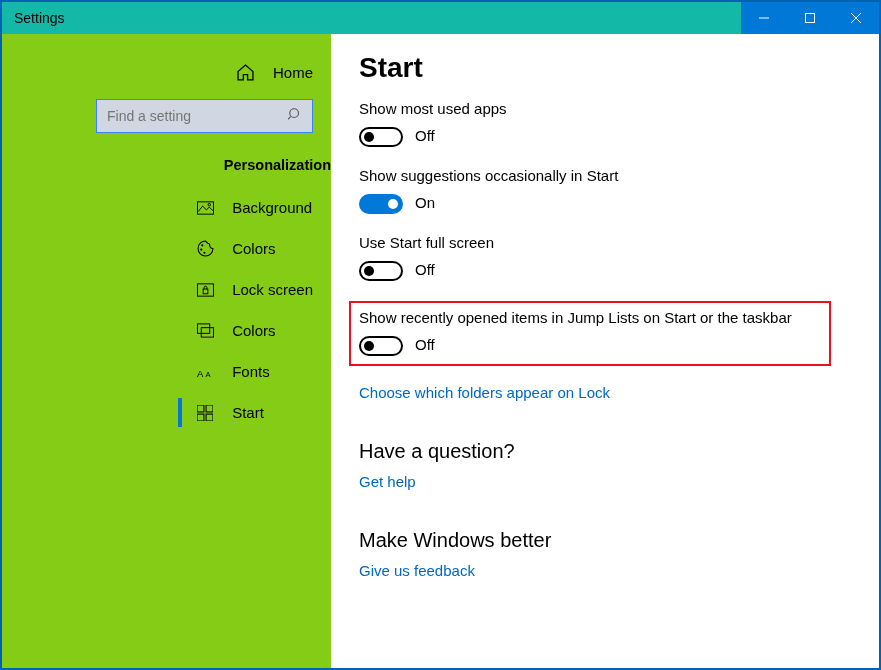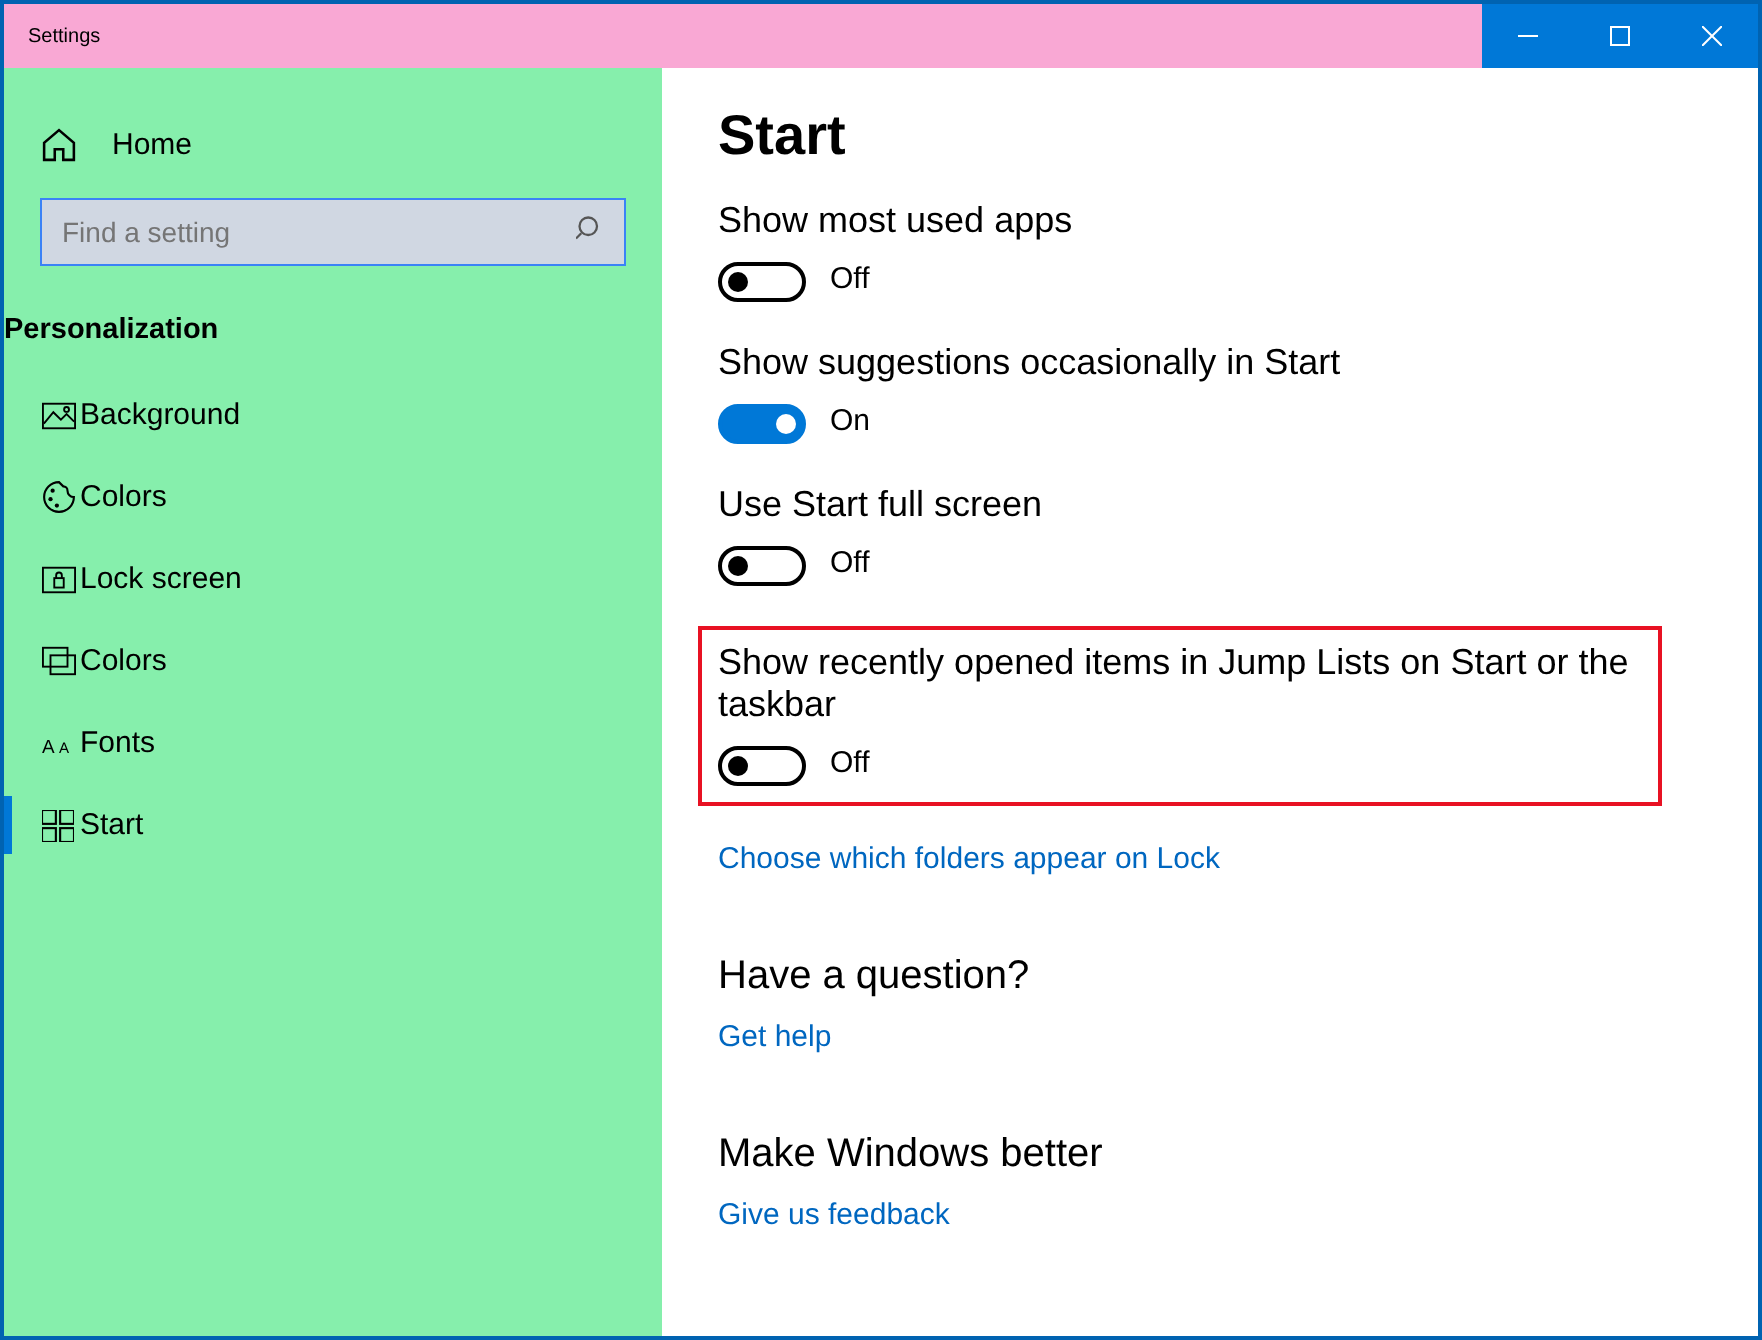--- a/index.html
+++ b/index.html
@@ -1,49 +1,49 @@
 <!DOCTYPE html>
 <html><head>
   <meta charset="utf-8">
   <style>
     * { margin: 0; padding: 0; box-sizing: border-box; font-family: "Segoe UI", Tahoma, sans-serif; }
     body { width: 881px; height: 670px; background: #fff; border: 2px solid #0063B1; overflow: hidden; }
     
     .window { display: flex; flex-direction: column; height: 100%; }
     
     .titlebar { display: flex; height: 32px; align-items: stretch; }
-    .titlebar-left { flex: 1; display: flex; align-items: center; padding-left: 12px; font-size: 10px; color: #000; background: #f9a8d4; }
+    .titlebar-left { flex: 1; display: flex; align-items: center; padding-left: 12px; font-size: 14px; color: #000; background: #14b8a6; }
     .titlebar-controls { display: flex; }
     .titlebar-btn { width: 46px; height: 32px; display: flex; align-items: center; justify-content: center; color: #fff; background: #0078D7; cursor: pointer; }
     .titlebar-btn svg { width: 10px; height: 10px; }
     
     .content { display: flex; flex: 1; overflow: hidden; }
     
-    .sidebar { width: 329px; background: #86efac; padding: 20px 0 0 0; display: flex; flex-direction: column; }
+    .sidebar { width: 329px; background: #84cc16; padding: 20px 0 0 0; display: flex; flex-direction: column; align-items: flex-end; }
     .home-row { display: flex; align-items: center; padding: 10px 18px; gap: 18px; cursor: pointer; }
     .home-row .icon { width: 18px; display: flex; justify-content: center; }
     .home-row span.label { font-size: 15px; color: #000; }
     
     .search-wrap { padding: 8px 18px 18px; }
     .search-box { position: relative; border: 1px solid #3b82f6; background: #d0d7e2; height: 34px; display: flex; align-items: center; padding: 0 10px; }
     .search-box input { flex: 1; background: transparent; border: none; outline: none; font-size: 14px; color: #666; }
     .search-box .search-icon { color: #555; }
     
     .category-label { padding: 6px 0 14px; font-size: 14.5px; font-weight: 600; color: #000; }
     
     .nav-list { display: flex; flex-direction: column; }
-    .nav-item { display: flex; align-items: center; padding: 12px 18px; gap: 2px; cursor: pointer; position: relative; font-size: 15px; color: #000; }
+    .nav-item { display: flex; align-items: center; padding: 12px 18px; gap: 18px; cursor: pointer; position: relative; font-size: 15px; color: #000; }
     .nav-item .icon { width: 18px; display: flex; justify-content: center; align-items: center; }
     .nav-item.active::before { content: ""; position: absolute; left: 0; top: 6px; bottom: 6px; width: 4px; background: #0078D7; }
     
     .main { flex: 1; background: #fff; padding: 18px 28px; overflow-y: auto; }
     .page-title { font-size: 28px; font-weight: 600; margin-bottom: 16px; }
     
     .setting { margin-bottom: 20px; }
-    .setting-label { font-size: 18px; color: #000; margin-bottom: 10px; }
+    .setting-label { font-size: 15px; color: #000; margin-bottom: 10px; }
     .toggle-row { display: flex; align-items: flex-start; gap: 12px; }
     .toggle { width: 44px; height: 20px; border-radius: 10px; position: relative; cursor: pointer; }
     .toggle.off { border: 2px solid #000; background: #fff; }
     .toggle.off .knob { position: absolute; width: 10px; height: 10px; background: #000; border-radius: 50%; left: 3px; top: 3px; }
     .toggle.on { background: #0078D7; border: 2px solid #0078D7; }
     .toggle.on .knob { position: absolute; width: 10px; height: 10px; background: #fff; border-radius: 50%; right: 3px; top: 3px; }
     .toggle-state { font-size: 15px; }
     
     .highlight-box { border: 2.5px solid #e81123; padding: 6px 8px 8px; margin-left: -10px; margin-bottom: 18px; width: 482px; }
     .highlight-box .setting-label { margin-bottom: 10px; }

